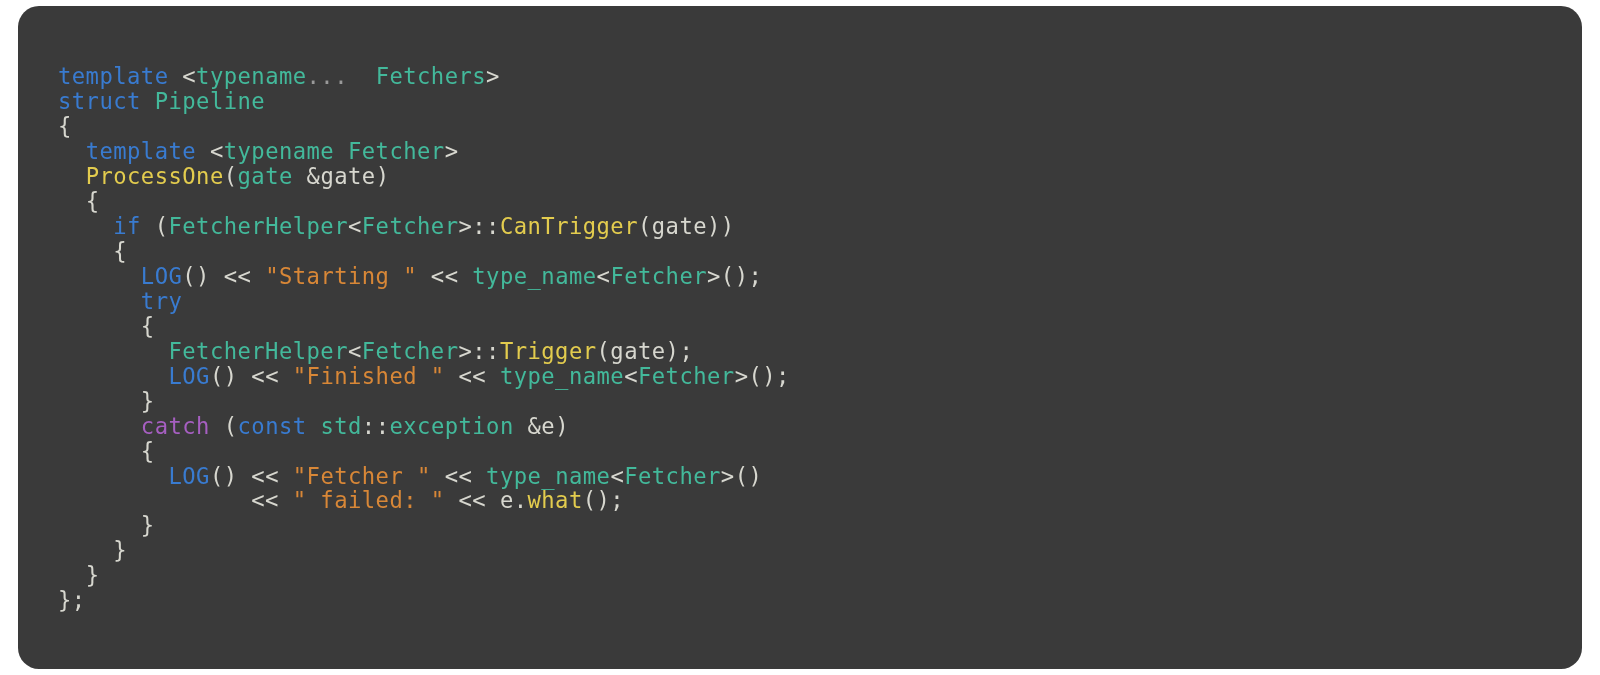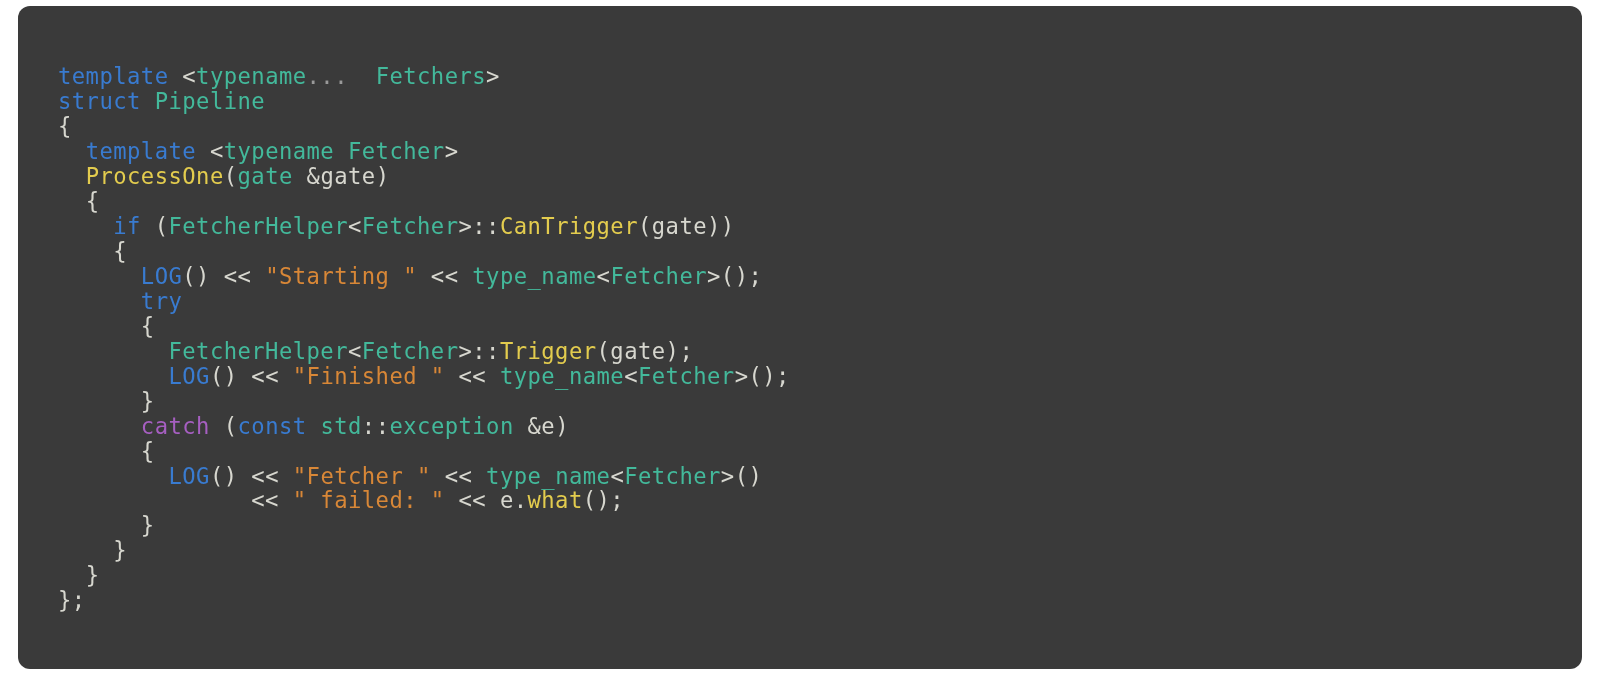--- a/index.html
+++ b/index.html
@@ -10,21 +10,21 @@
     background: #ffffff;
     font-family: ui-monospace, "SF Mono", "Cascadia Code", "Fira Code", Consolas, monospace;
   }
   .code-block {
     position: absolute;
     left: 18px;
     top: 6px;
     width: 1564px;
     height: 663px;
     background: #3a3a3a;
-    border-radius: 12px;
+    border-radius: 21px;
     box-sizing: border-box;
     padding: 58px 40px 20px 40px;
   }
   .code-block pre {
     margin: 0;
     font-size: 22.2px;
     line-height: 1.125;
     white-space: pre;
     font-weight: 500;
     letter-spacing: 0.45px;

